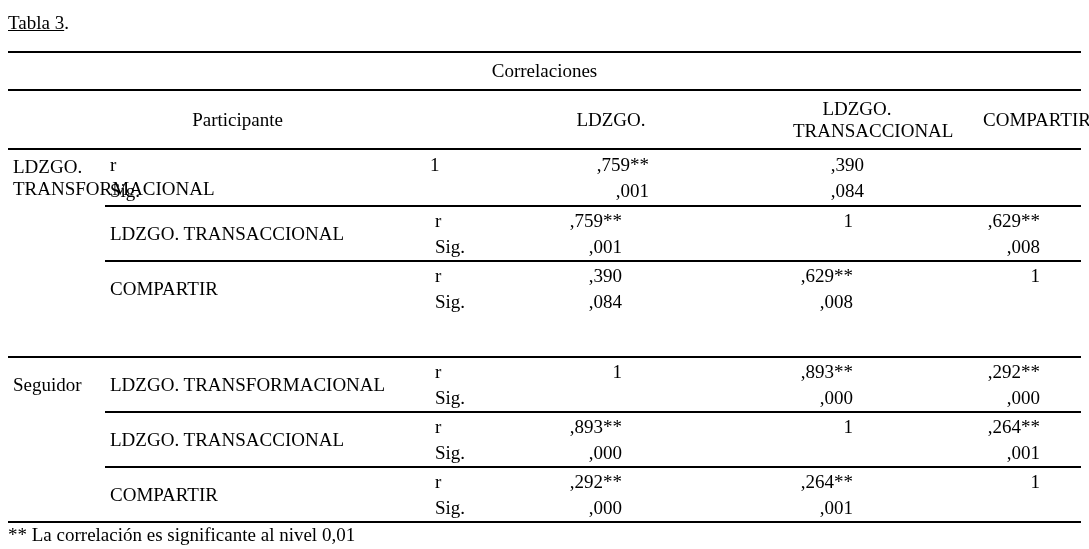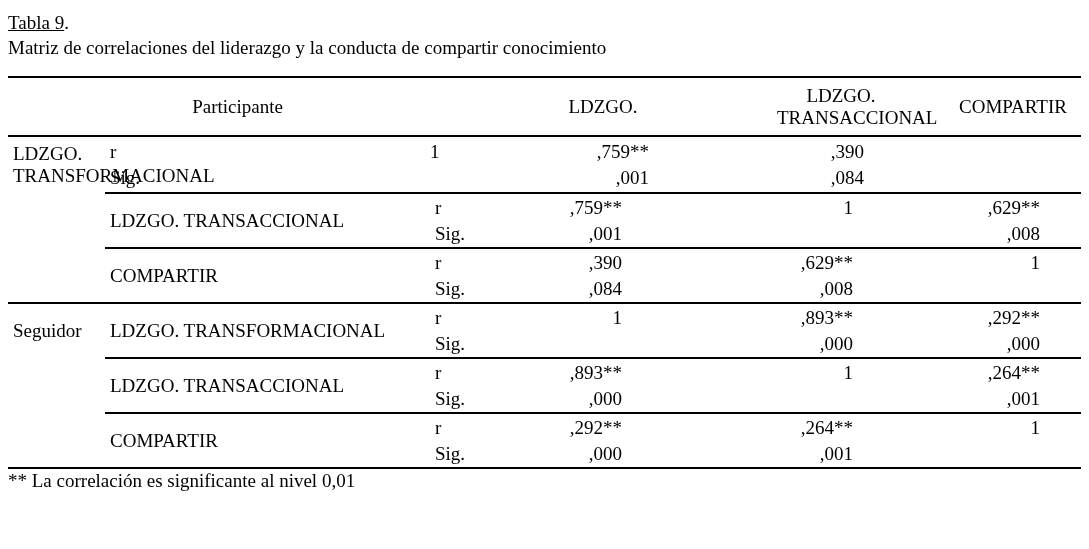--- a/index.html
+++ b/index.html
@@ -18,58 +18,60 @@
   .tbl {
     width:1073px; margin-top:16px;
     border-top:2px solid #000; border-bottom:2px solid #000;
   }
   .spanner-row {
     height:38px; border-bottom:2px solid #000;
     display:flex; align-items:center; justify-content:center;
   }
   .hrow {
     display:grid; grid-template-columns:497px 196px 204px 176px;
-    height:59px; border-bottom:2px solid #000; align-items:center;
+    height:59px; border-bottom:2px solid #000; align-items:center;gap:8px;
   }
   .hpart { text-align:center; padding-right:38px; }
   .hcol { text-align:center; line-height:22px; }
   .hcol.c5 { padding-left:76px; }
   .hcol.c6 { padding-left:40px; }
 
   .drow {
     display:grid; grid-template-columns:97px 325px 75px 196px 204px 176px;
     height:55px;
   }
-  .drow.gsep { border-top:2px solid #000; }           
+  .drow.gsep { border-top:2px solid #000;margin-top:41px; }           
   .drow.sep > .pcell { border-top:2px solid #000; }   
 
   .cell-center { display:flex; align-items:center; }
   .c1 { padding-left:5px; }
   .c2 { padding-left:5px;font-family:Liberation Serif, serif; }
   .lines { display:flex; flex-direction:column; justify-content:center; height:100%; }
   .line { height:26px; line-height:26px; }
   .c3 .line { padding-left:5px; }
   .val { text-align:right; }
   .v4 .line { padding-right:79px; }
   .v5 .line { padding-right:52px; }
   .v6 .line { padding-right:41px; }
 
   .footnote { line-height:24px; }
 </style>
 </head>
 <body>
 
 <div class="doc">
 
-  <div class="title-row"><span class="title-underlined">Tabla 9</span><span>.</span></div>
-
-  <div class="caption">Matriz de correlaciones del liderazgo y la conducta de compartir conocimiento</div>
+  <div class="title-row"><span class="title-underlined">Tabla 3</span><span>.</span></div>
+
 
   <div class="tbl">
 
+    <div class="spanner-row">
+      <span>Correlaciones</span>
+    </div>
 
     <div class="hrow">
       <div class="hpart">Participante</div>
       <div class="hcol c4">
         <div class="hl">LDZGO.</div>
       </div>
       <div class="hcol c5">
         <div class="hl">LDZGO.</div>
         <div class="hl">TRANSACCIONAL</div>
       </div>

